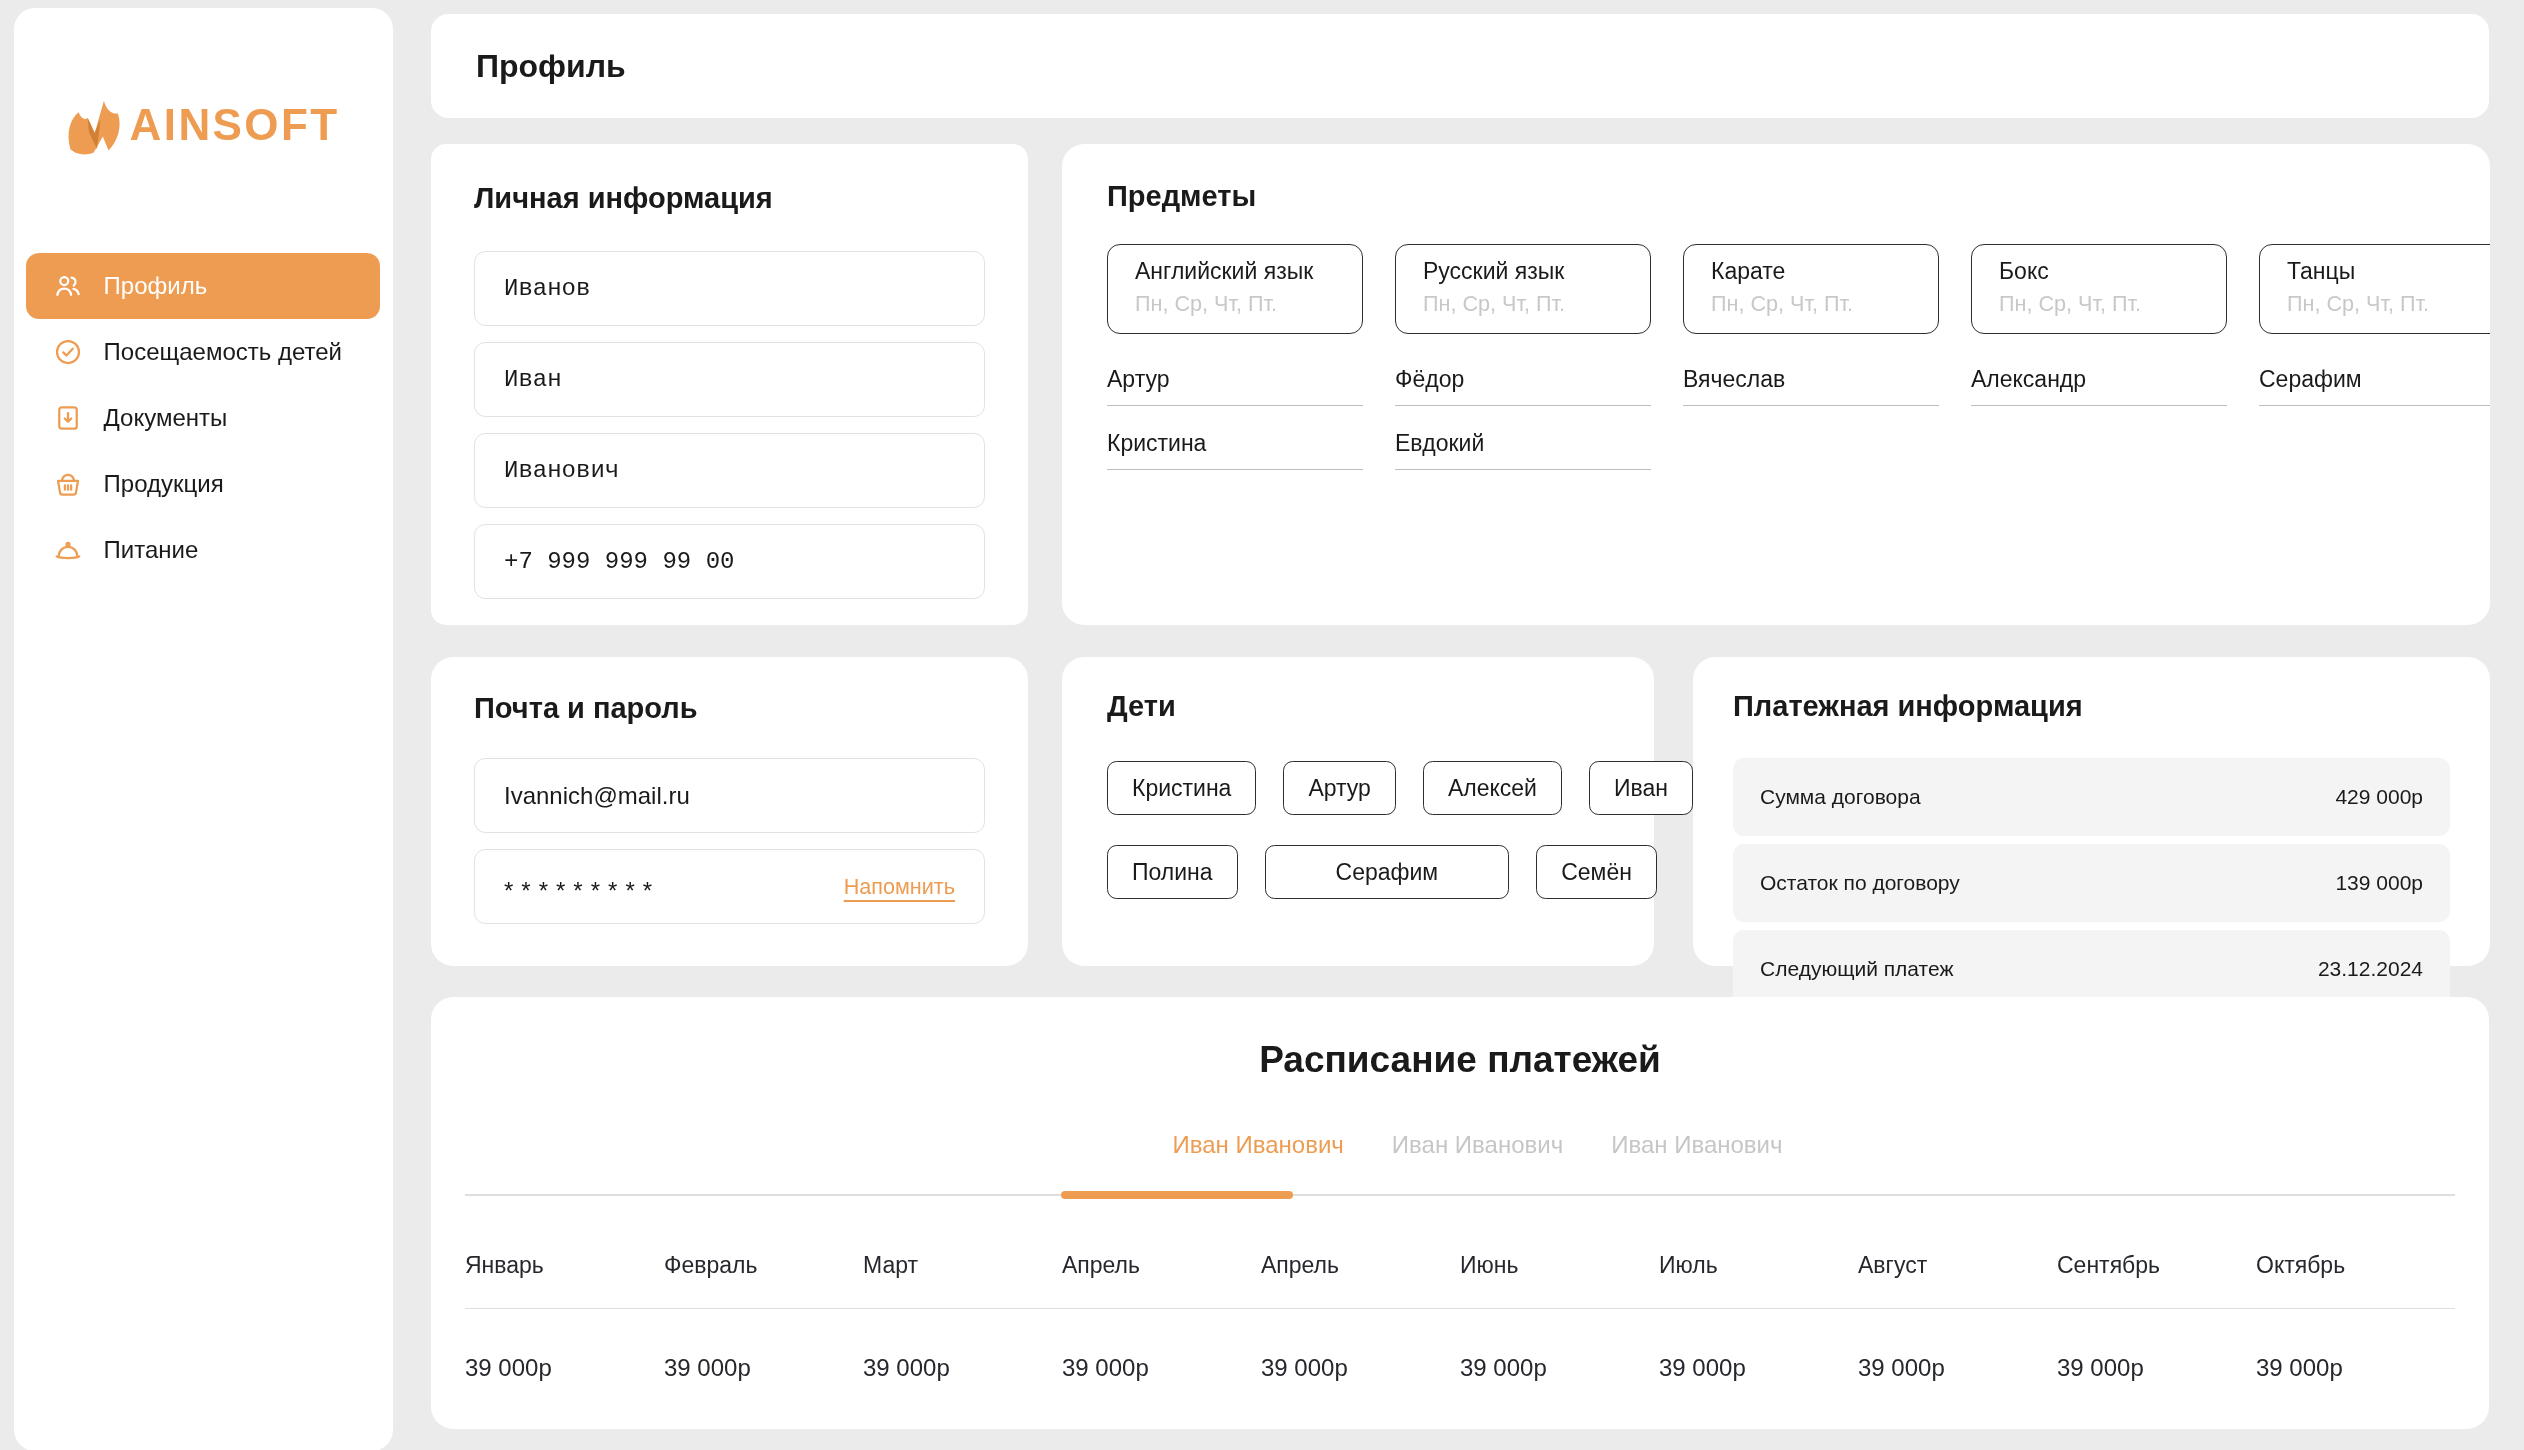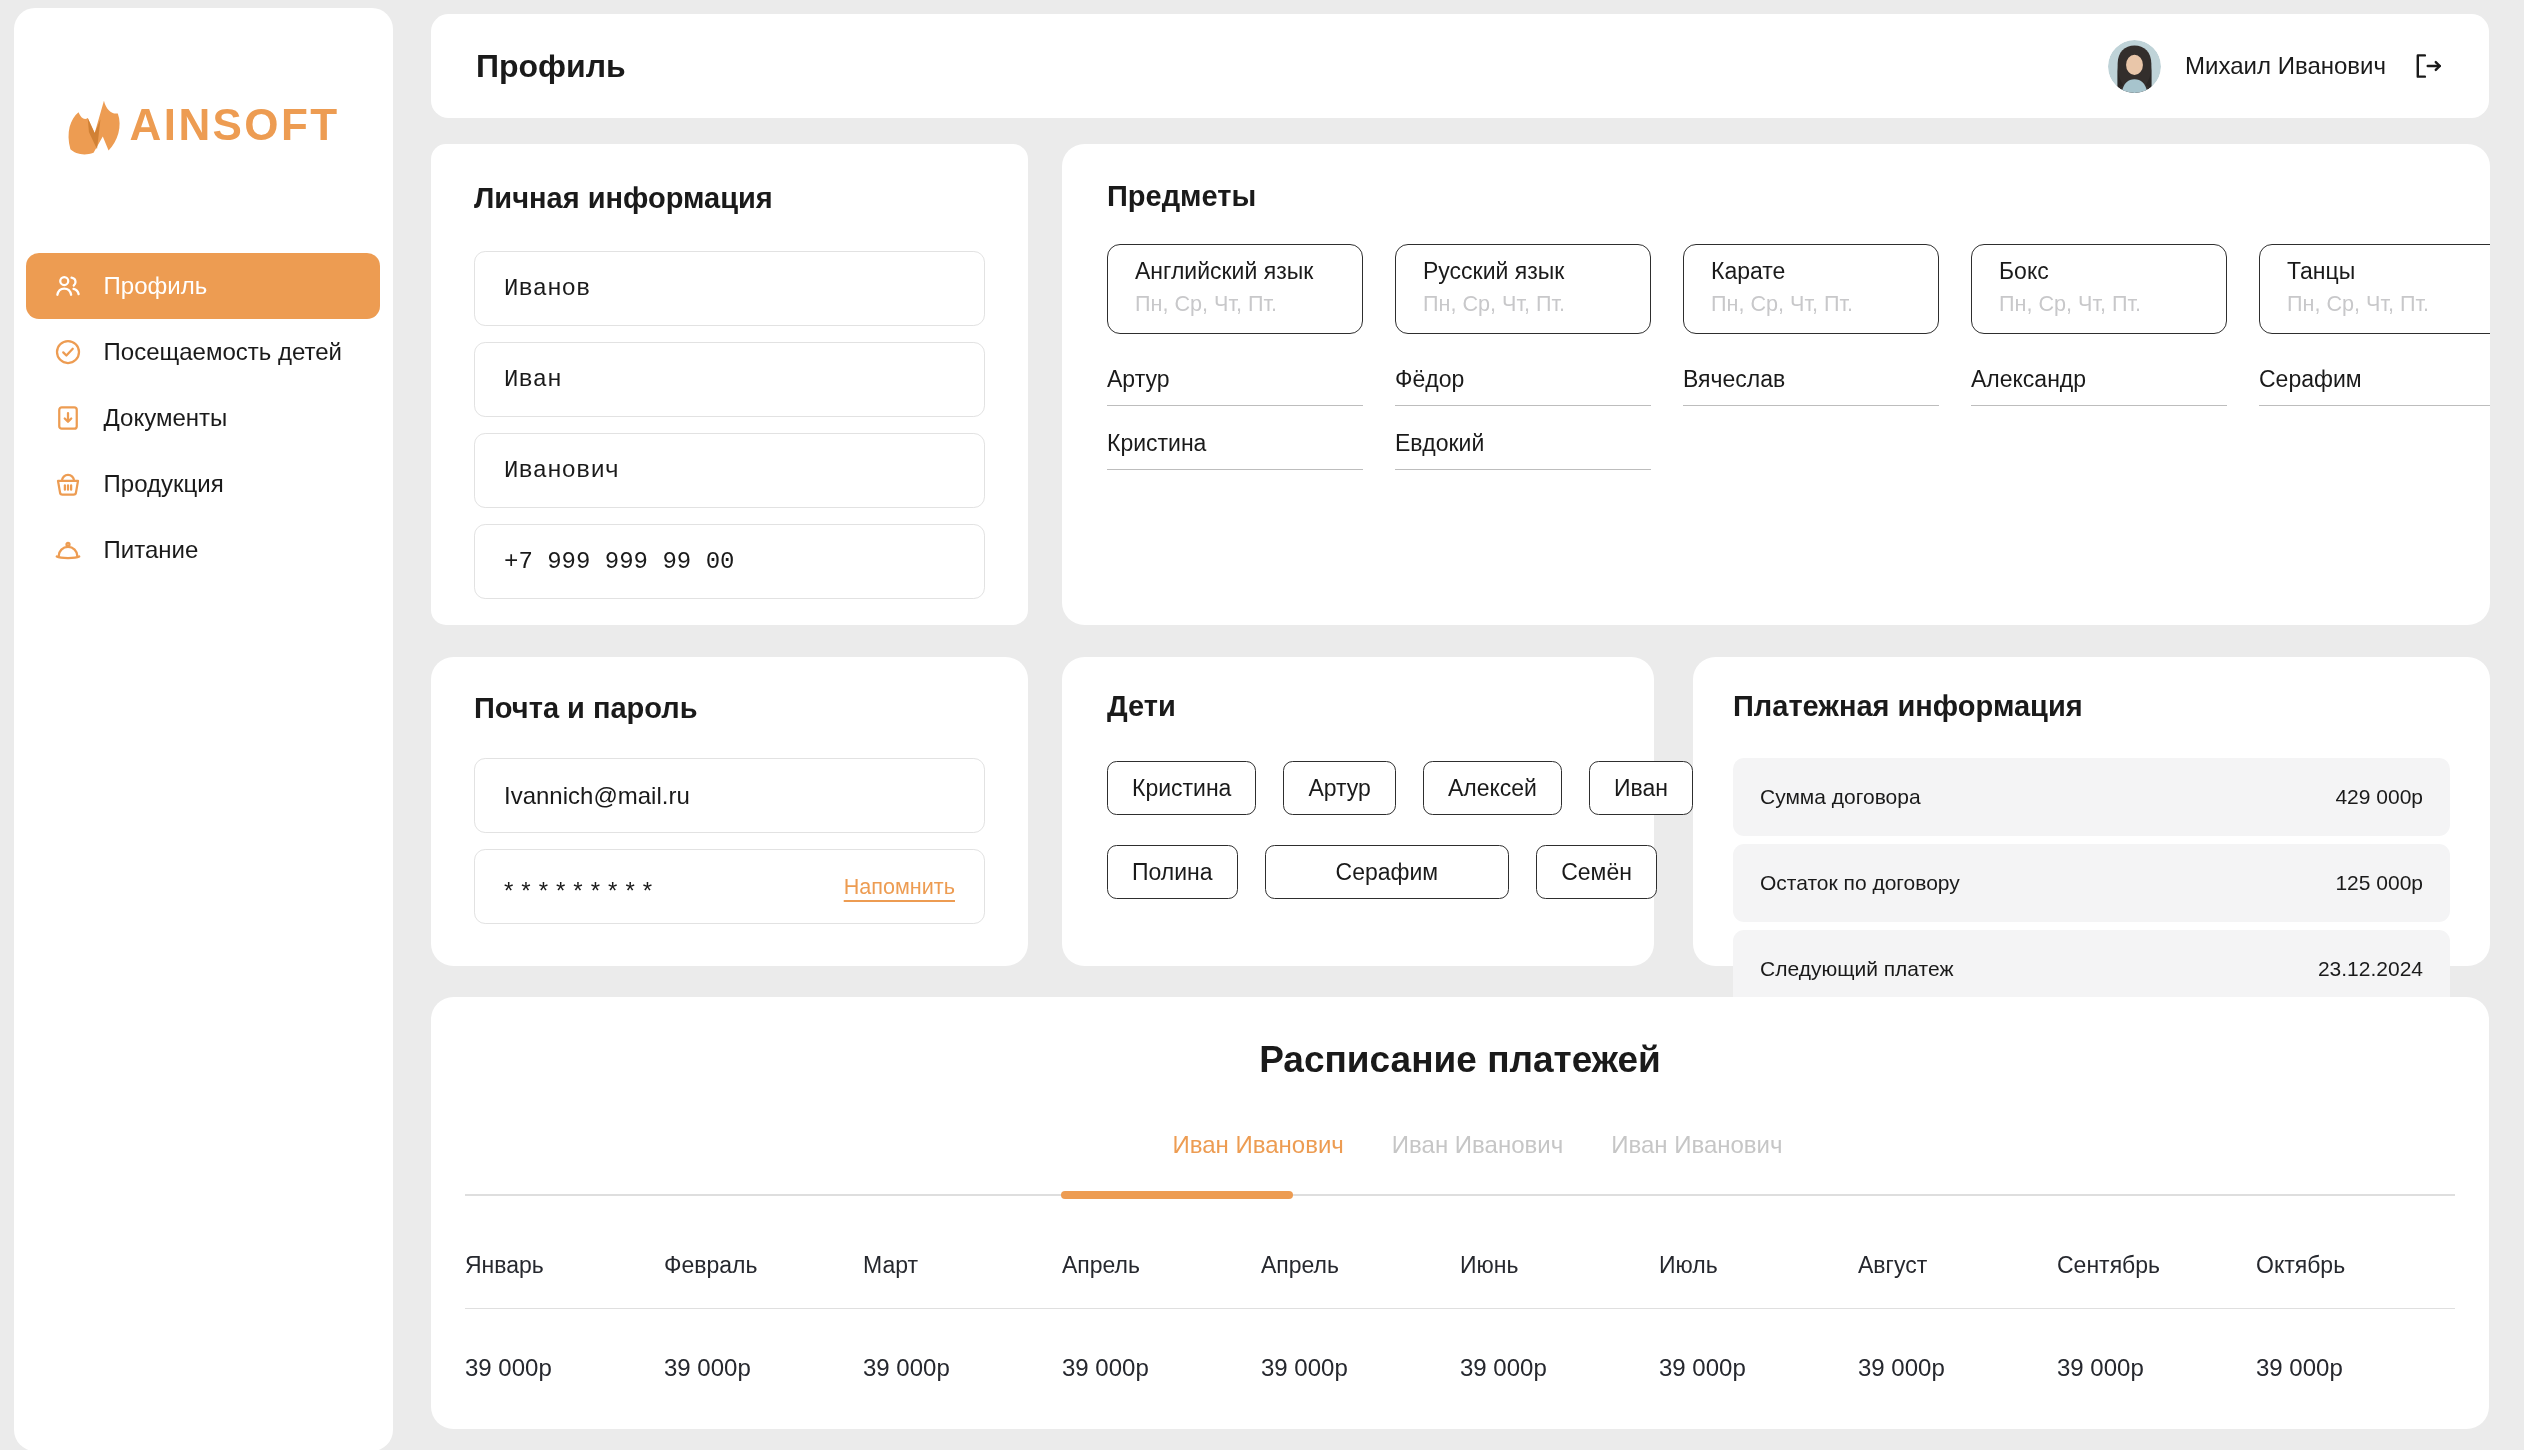--- a/index.html
+++ b/index.html
@@ -145,44 +145,20 @@
         <path d="M3 17.2c3 1.6 15 1.6 18 0"></path>
         <circle cx="12" cy="7.5" r="1.2"></circle>
       </svg>
       <span>Питание</span>
     </div>
   </div>
 </div>
 
 <div class="card header">
   <div class="header-title">Профиль</div>
-  <div class="header-right">
-    <div class="avatar">
-      <svg viewBox="0 0 66 66">
-        <clipPath id="avclip">
-            <circle cx="33" cy="33" r="33"></circle>
-          </clipPath>
-        <g clip-path="url(#avclip)">
-          <rect width="66" height="66" fill="#BFD3D8"></rect>
-          <path d="M12 30c0-15 9-23 21-23s21 8 21 23v36H12z" fill="#332E2C"></path>
-          <ellipse cx="33" cy="31" rx="10.5" ry="12.5" fill="#E9C6A9"></ellipse>
-          <path d="M17 66c2-12 8-17 16-17s14 5 16 17z" fill="#A7C4CD"></path>
-          <path d="M12 30c0 12 2 19 7 26l-7 4zM54 30c0 12-2 19-7 26l7 4z" fill="#2A2624"></path>
-        </g>
-      </svg>
-    </div>
-    <div class="user-name">Михаил Иванович</div>
-    <div class="logout">
-      <svg viewBox="0 0 24 24" fill="none" stroke="#1A1A1A" stroke-width="1.7" stroke-linecap="round" stroke-linejoin="round">
-        <path d="M10.5 4.5H5.5v15h5"></path>
-          <path d="M12.5 12h8.5"></path>
-          <path d="M18.2 9.2L21 12l-2.8 2.8"></path>
-      </svg>
-    </div>
-  </div>
 </div>
 
 <div class="card personal">
   <div class="card-title">Личная информация</div>
   <input class="input" value="Иванов" style="">
   <input class="input" value="Иван" style="">
   <input class="input" value="Иванович" style="">
   <input class="input" value="+7 999 999 99 00" style="">
 </div>
 
@@ -247,21 +223,21 @@
 
 <div class="card payment">
   <div class="card-title">Платежная информация</div>
   <div class="tiles">
     <div class="tile">
       <span class="tile-label">Сумма договора</span>
       <span class="tile-value">429 000р</span>
     </div>
     <div class="tile">
       <span class="tile-label">Остаток по договору</span>
-      <span class="tile-value">125 000р</span>
+      <span class="tile-value">139 000р</span>
     </div>
     <div class="tile">
       <span class="tile-label">Следующий платеж</span>
       <span class="tile-value">23.12.2024</span>
     </div>
     <div class="tile">
       <span class="tile-label">Задолженность</span>
       <span class="tile-value">0р</span>
     </div>
   </div>

